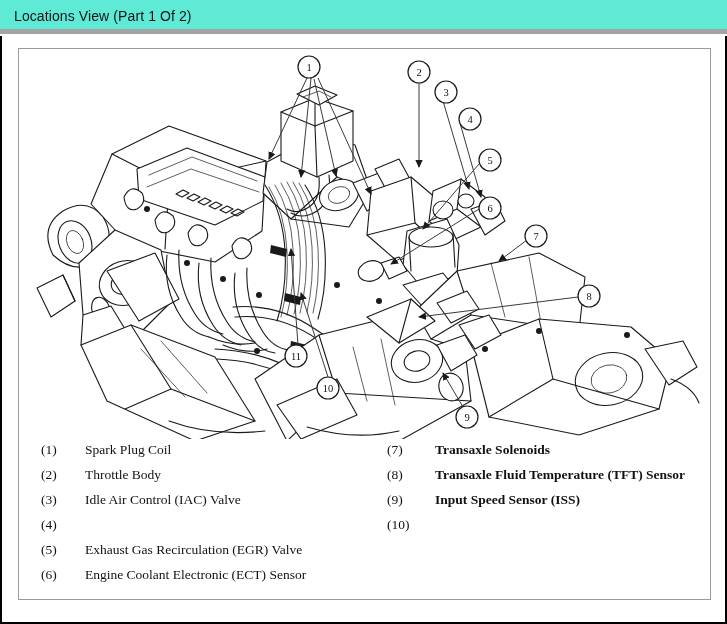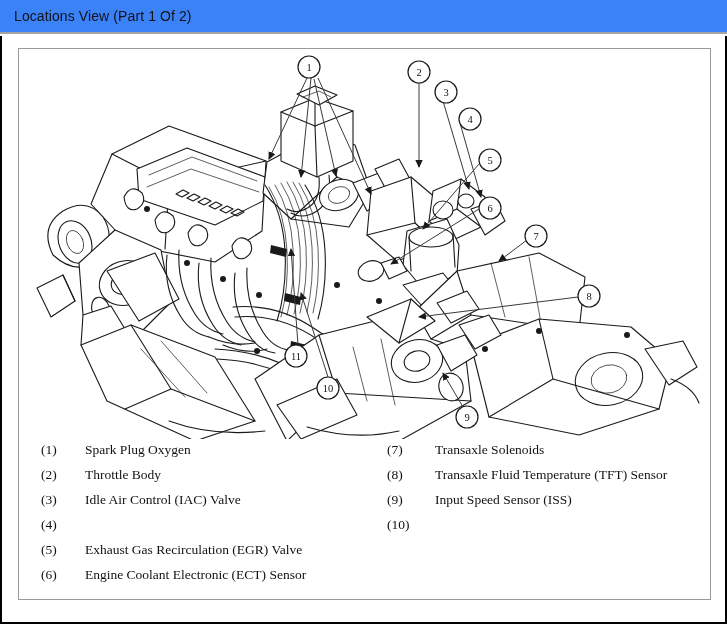--- a/index.html
+++ b/index.html
@@ -7,22 +7,22 @@
     width:727px;height:624px;
     background:#ffffff;
     font-family:"Liberation Sans", sans-serif;
     overflow:hidden;
   }
   #root{position:relative;width:727px;height:624px;background:#ffffff;}
 
   
   .titlebar{
     position:absolute;left:0;top:0;width:727px;height:34px;
-    background:#3b82f6;
-    border-bottom:2px solid #a3a3a3;
+    background:#5eead4;
+    border-bottom:5px solid #a3a3a3;
     box-sizing:border-box;
   }
   .titlebar .title{
     position:absolute;left:14px;top:8px;
     font-size:14px;color:#12121a;
     font-family:"Liberation Sans", sans-serif;
     letter-spacing:.1px;white-space:nowrap;
   }
 
   
@@ -56,21 +56,21 @@
   .legrow{
     position:relative;height:25px;line-height:25px;
     font-family:"Liberation Serif", serif;
     font-size:13.5px;color:#111;white-space:nowrap;
   }
   .legrow .num{
     position:absolute;left:0;top:0;width:34px;text-align:left;
   }
   .legrow .lbl{position:absolute;left:44px;top:0;}
   .legcol.right .legrow .num{width:40px;}
-  .legcol.right .legrow .lbl{left:48px;}
+  .legcol.right .legrow .lbl{left:48px;font-weight:bold;}
 </style>
 </head>
 <body>
 
 <div id="root">
 
   <div class="titlebar">
     <div class="title">Locations View (Part 1 Of 2)</div>
   </div>
 
@@ -316,21 +316,21 @@
               <text class="cnum" x="277" y="311">11</text>
             </g>
           </g>
         </svg>
       </div>
 
       <div class="legend">
         <div class="legcol left">
           <div class="legrow">
             <span class="num">(1)</span>
-            <span class="lbl">Spark Plug Oxygen</span>
+            <span class="lbl">Spark Plug Coil</span>
           </div>
           <div class="legrow">
             <span class="num">(2)</span>
             <span class="lbl">Throttle Body</span>
           </div>
           <div class="legrow">
             <span class="num">(3)</span>
             <span class="lbl">Idle Air Control (IAC) Valve</span>
           </div>
           <div class="legrow">

